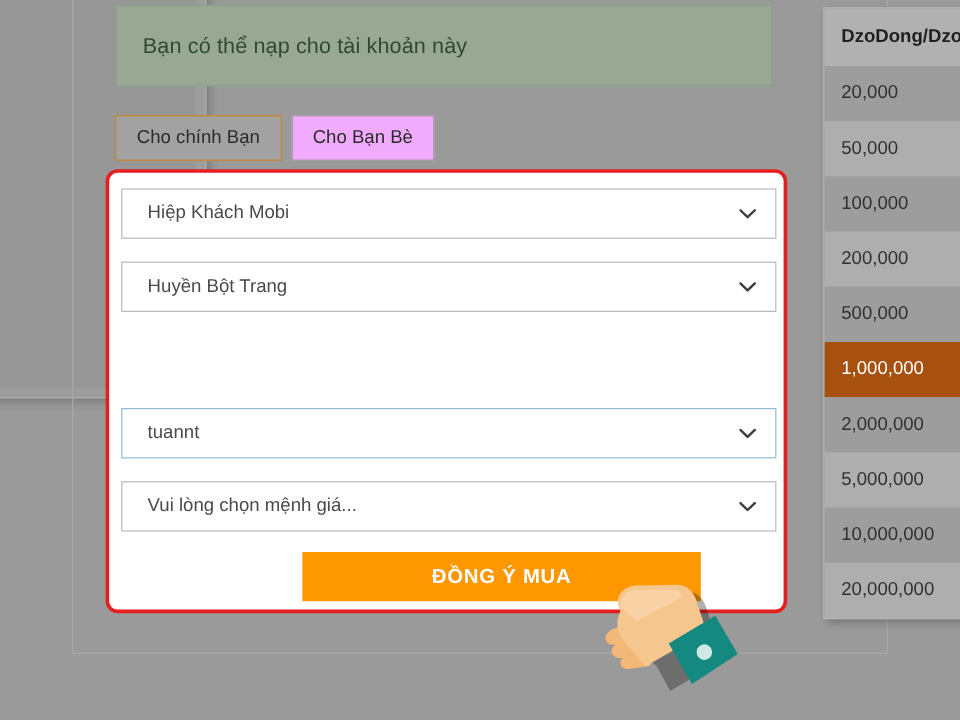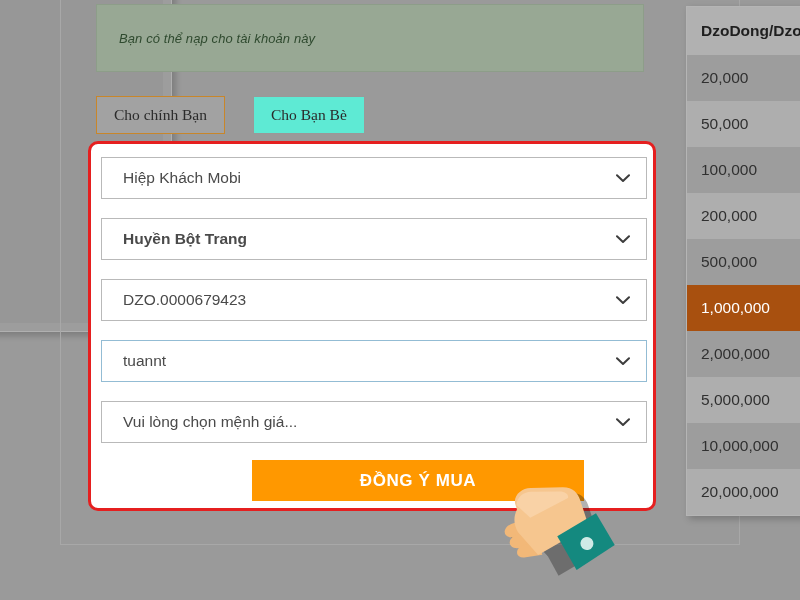--- a/index.html
+++ b/index.html
@@ -55,44 +55,42 @@
     width: 548px;
     height: 68px;
     background: #98a894;
     border: 1px solid #8d9d89;
     box-sizing: border-box;
     display: flex;
     align-items: center;
     padding-left: 22px;
   }
   .notice-text {
-    font-size: 13px;
+    font-size: 18px;
     color: #2f4a2f;
     letter-spacing: 0.1px;
-    font-style: italic;
   }
 
   
   .tabs {
     position: absolute;
     left: 96px;
     top: 96px;
     display: flex;
-    gap: 28px;
-    font-family: Liberation Serif, serif;
+    gap: 8px;
   }
   .tab {
     height: 38px;
     padding: 0 17px;
     display: flex;
     align-items: center;
     justify-content: center;
     font-size: 15.5px;
     color: #2b2b2b;
-    background: #5eead4;
+    background: #f0abfc;
     border: 1px solid #999;
     box-sizing: border-box;
     cursor: pointer;
     white-space: nowrap;
   }
   .tab.active {
     border: 1px solid #c8862a;
     background: #a2a2a2;
   }
 
@@ -138,21 +136,21 @@
   .chev {
     width: 30px;
     display: flex;
     align-items: center;
     justify-content: center;
     padding-right: 8px;
   }
   .chev svg { display: block; }
 
   .f1 { top: 13px; }
-  .f2 { top: 74px; font-weight: bold; }
+  .f2 { top: 74px; }
   .f3 { top: 135px; }
   .f4 { top: 196px; justify-content: center; }
   .f5 { top: 257px; gap: 36px; }
 
   
   .submit-btn {
     position: absolute;
     left: 161px;
     top: 316px;
     width: 332px;
@@ -260,28 +258,20 @@
 
   <div class="field f2">
     <span class="field-value">Huyền Bột Trang</span>
     <span class="chev">
       <svg width="14" height="9" viewBox="0 0 14 9">
           <path d="M1 1.2 L7 7 L13 1.2" fill="none" stroke="#3d3d3d" stroke-width="2" stroke-linecap="round" stroke-linejoin="round"></path>
         </svg>
     </span>
   </div>
 
-  <div class="field f3">
-    <span class="field-value">DZO.0000679423</span>
-    <span class="chev">
-      <svg width="14" height="9" viewBox="0 0 14 9">
-          <path d="M1 1.2 L7 7 L13 1.2" fill="none" stroke="#3d3d3d" stroke-width="2" stroke-linecap="round" stroke-linejoin="round"></path>
-        </svg>
-    </span>
-  </div>
 
   <div class="field f4 focused">
     <span class="field-value">tuannt</span>
     <span class="chev">
       <svg width="14" height="9" viewBox="0 0 14 9">
           <path d="M1 1.2 L7 7 L13 1.2" fill="none" stroke="#3d3d3d" stroke-width="2" stroke-linecap="round" stroke-linejoin="round"></path>
         </svg>
     </span>
   </div>
 

